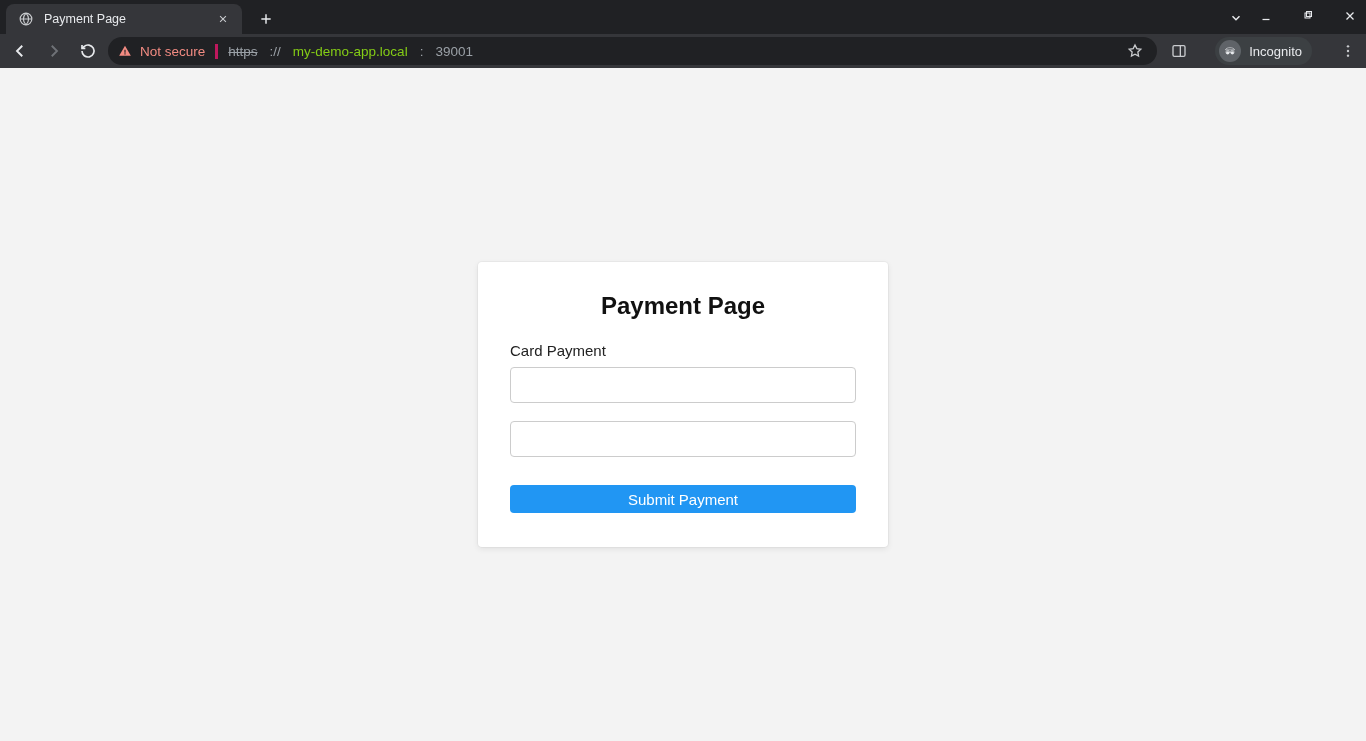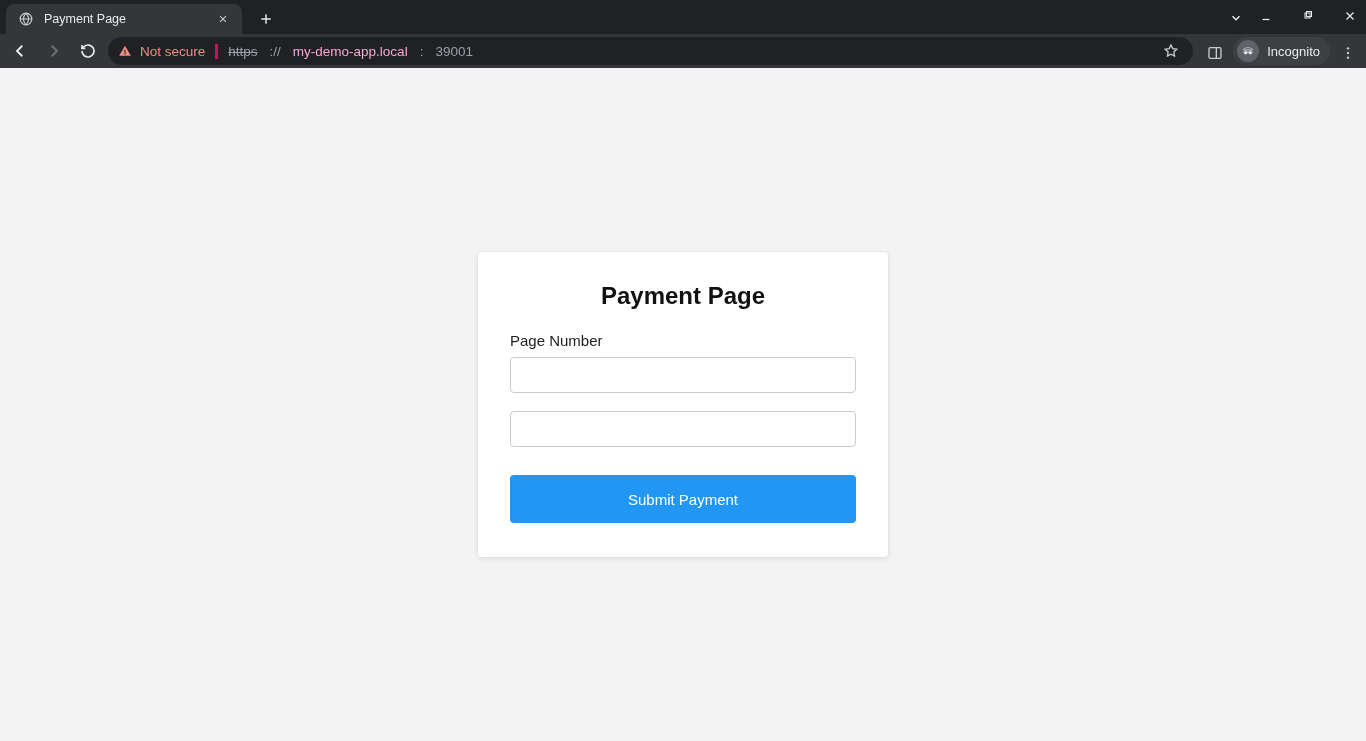--- a/index.html
+++ b/index.html
@@ -114,28 +114,28 @@
     border-right: 3px solid #be185d;
   }
   .security .warn-icon { color: var(--not-secure); display: inline-flex; }
   .security .label { color: var(--not-secure-text); }
   .url {
     display: inline-flex; align-items: baseline; gap: 12px;
     white-space: nowrap;
   }
   .url .scheme { color: #9aa0a6; text-decoration: line-through; text-decoration-color: #9aa0a6; text-decoration-thickness: 1px; }
   .url .sep { color: #9aa0a6; }
-  .url .host { color: #f9a8d4; text-align: right; }
+  .url .host { color: #84cc16; text-align: right; }
   .url .port { color: #9aa0a6; }
   .omnibox .spacer { flex: 1; }
   .omni-icon {
     width: 24px; height: 24px; display: inline-flex; align-items: center; justify-content: center;
     color: #c9cbce; cursor: pointer;
   }
-  .right-icons { display: inline-flex; align-items: flex-end; gap: 6px; margin-left: 4px; }
+  .right-icons { display: inline-flex; align-items: center; gap: 24px; margin-left: 4px; }
   .incognito {
     display: inline-flex; align-items: center; gap: 8px;
     background: #3c4043; color: #e8eaed;
     padding: 3px 10px 3px 4px; border-radius: 14px;
     font-size: 13px;
   }
   .incognito .mask-badge {
     width: 22px; height: 22px; border-radius: 50%;
     background: #5f6368; display: inline-flex; align-items: center; justify-content: center;
     color: #e8eaed;
@@ -175,21 +175,21 @@
     border: 1px solid var(--input-border);
     border-radius: 4px;
     padding: 6px 10px;
     font-size: 15px;
     outline: none;
     background: #fff;
   }
   .submit {
     display: block;
     width: 346px;
-    height: 48px;
+    height: 28px;
     background: var(--btn-blue);
     color: var(--btn-blue-text);
     border: none;
     border-radius: 4px;
     font-size: 15px;
     cursor: pointer;
     margin-top: 28px;
   }
 
   
@@ -314,21 +314,21 @@
       </span>
     </div>
   </div>
 </div>
 
 <div class="page">
   <div class="card">
     <h1>Payment Page</h1>
 
     <div class="field">
-      <label>Page Number</label>
+      <label>Card Payment</label>
       <input type="text" value="" style="">
     </div>
 
     <div class="field">
       <input type="text" value="" style="">
     </div>
 
 
     <button class="submit">Submit Payment</button>
   </div>

